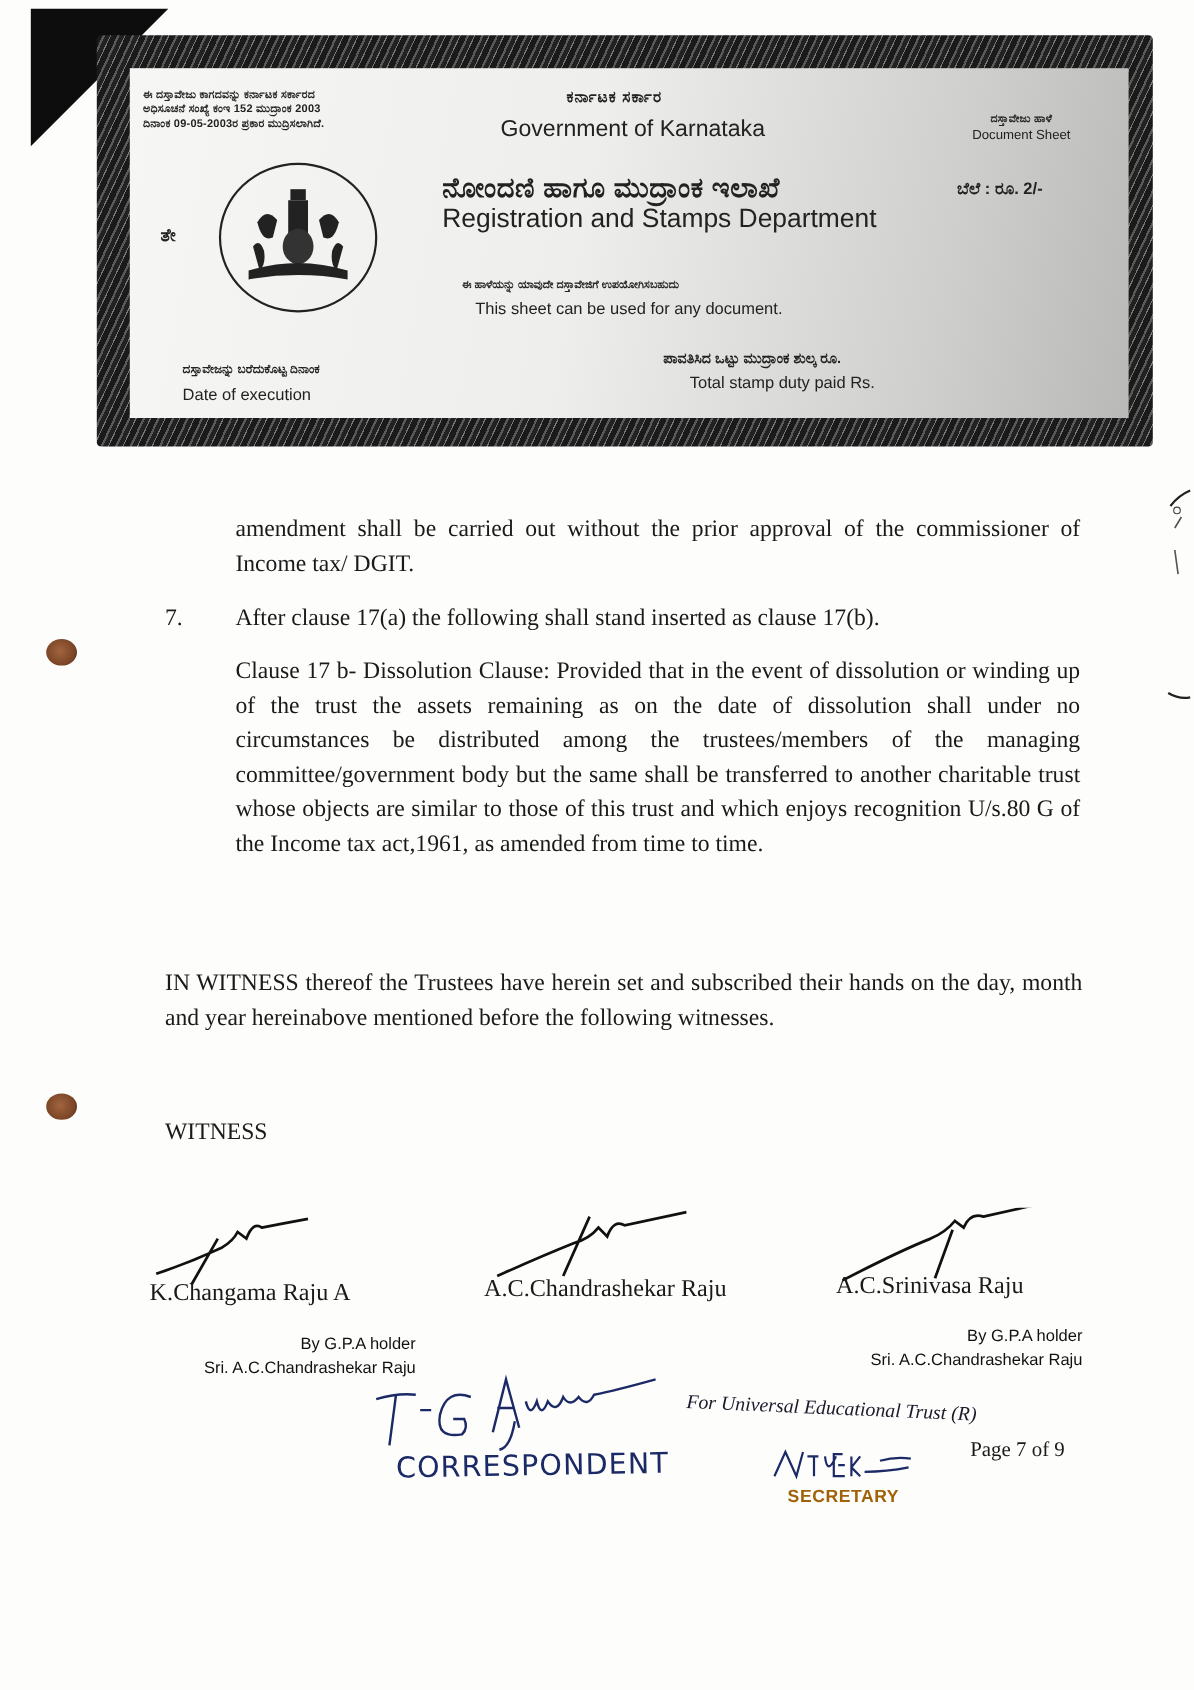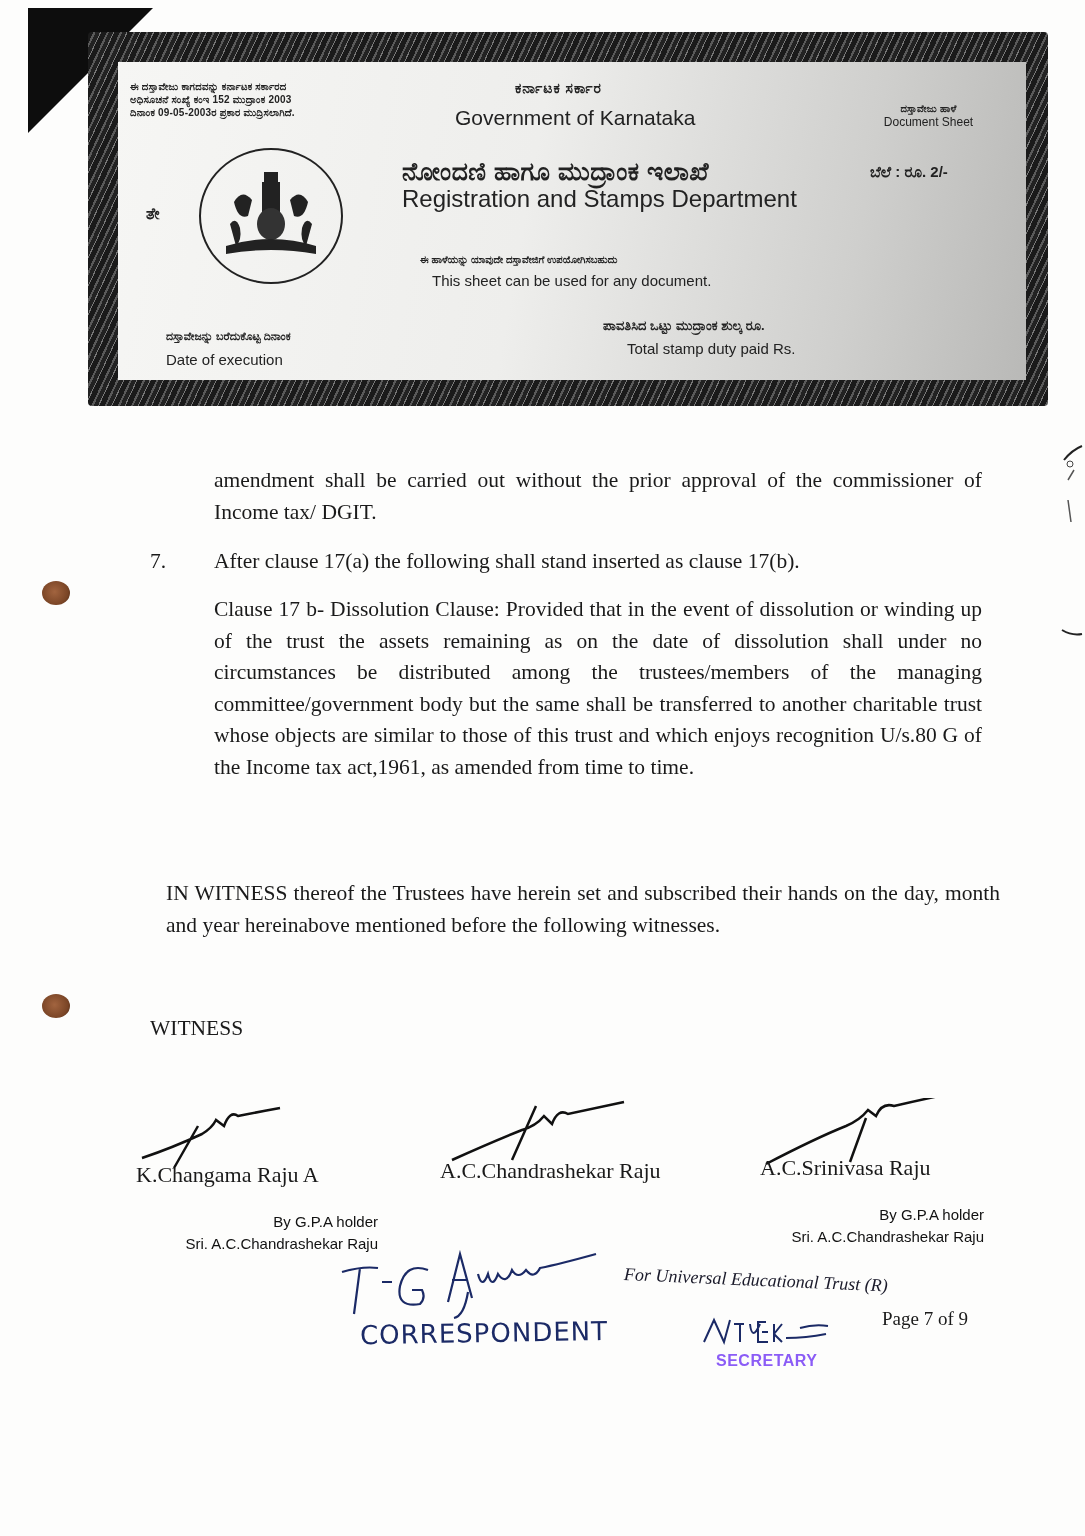--- a/index.html
+++ b/index.html
@@ -44,28 +44,28 @@
   }
   .punch-hole {
     position: absolute; width: 28px; height: 24px; border-radius: 50%;
     background: radial-gradient(circle at 45% 45%, #a2643f 0%, #7a4526 65%, #3b1f10 100%);
   }
   .body-text { position: absolute; font-size: 21.5px; line-height: 32px; text-align: justify; }
   .p-cont { left: 214px; top: 464px; width: 768px; }
   .item-num { position: absolute; left: 150px; top: 549px; font-size: 21.5px; }
   .item-text { position: absolute; left: 214px; top: 549px; font-size: 21.5px; }
   .clause { left: 214px; top: 594px; width: 768px; line-height: 31.5px; }
-  .witness { left: 150px; top: 877px; width: 834px; margin-left: 16px; }
+  .witness { left: 150px; top: 877px; width: 834px; }
   .trustees { position: absolute; left: 150px; top: 1016px; font-size: 21.5px; }
   .sign-name { position: absolute; font-size: 22px; }
   .gpa { position: absolute; font-family: "Liberation Sans", "DejaVu Sans", sans-serif; font-size: 15px; text-align: right; line-height: 22px; color: #111; }
   .sig-svg { position: absolute; }
   .org-line { position: absolute; left: 624px; top: 1264px; font-size: 18px; font-style: italic; color: #1a1a2a; transform: rotate(2.5deg); transform-origin: left; }
   .page-no { position: absolute; left: 882px; top: 1308px; font-size: 19px; }
-  .secretary { position: absolute; left: 716px; top: 1352px; font-family: "Liberation Sans", "DejaVu Sans", sans-serif; font-size: 16px; font-weight: bold; color: #8b5cf6; letter-spacing: 0.5px; }
+  .secretary { position: absolute; left: 716px; top: 1352px; font-family: "Liberation Sans", "DejaVu Sans", sans-serif; font-size: 16px; font-weight: bold; color: #a16207; letter-spacing: 0.5px; }
   .correspondent { position: absolute; left: 360px; top: 1318px; font-family: "DejaVu Sans", sans-serif; font-size: 26px; color: #1b2a66; letter-spacing: 1px; transform: rotate(-1deg); }
   .margin-marks { position: absolute; left: 1058px; top: 440px; width: 27px; height: 220px; }
 </style>
 </head>
 <body>
 
 <div class="corner-fold"></div>
 
 <div class="stamp-frame"></div>
 <div class="stamp-inner"></div>

